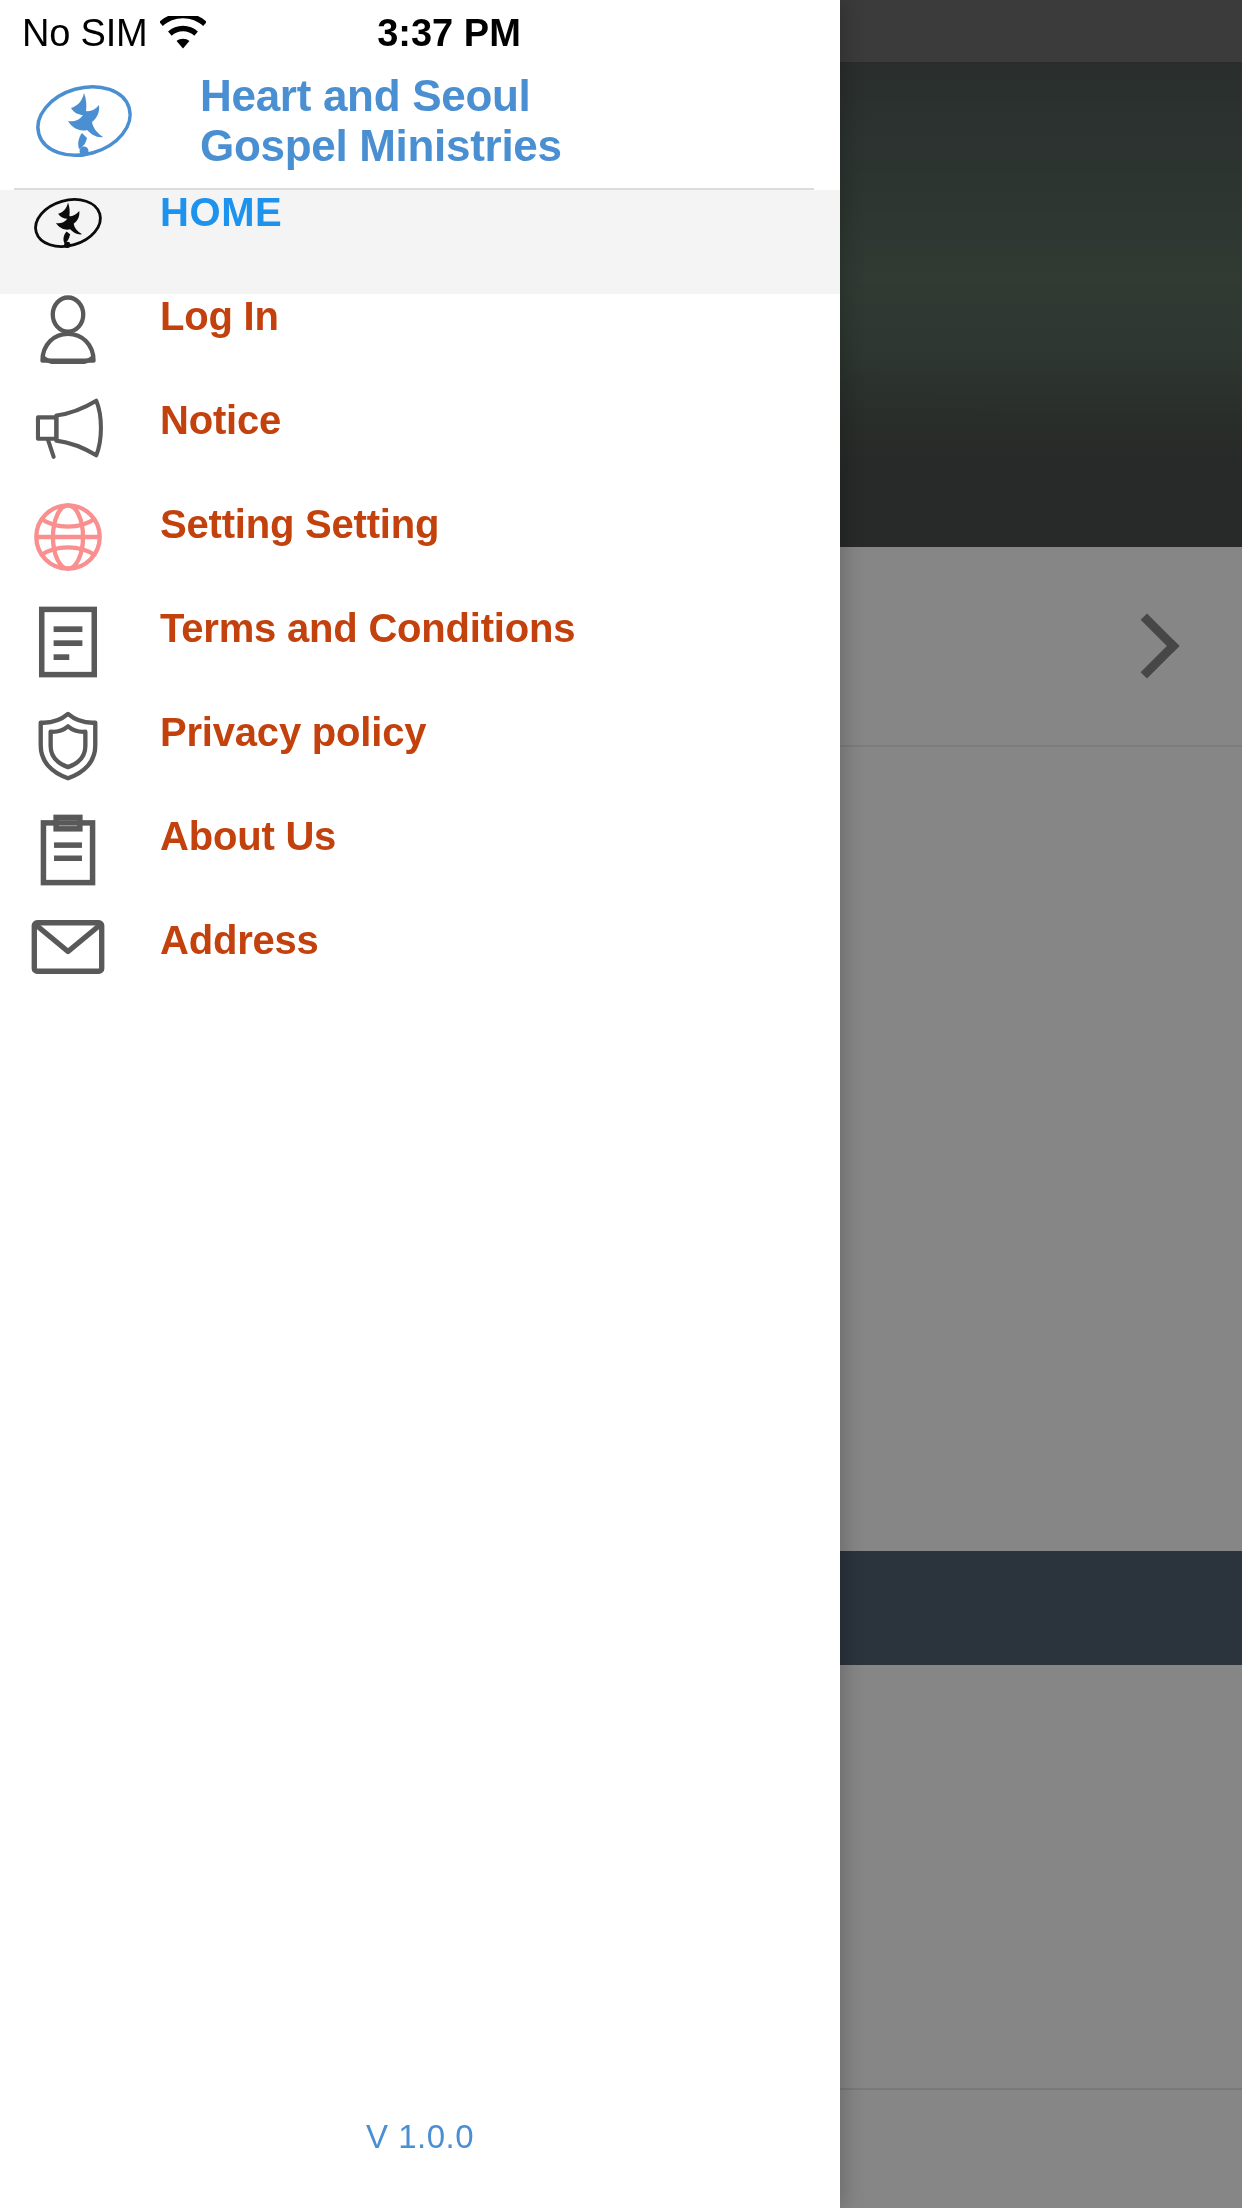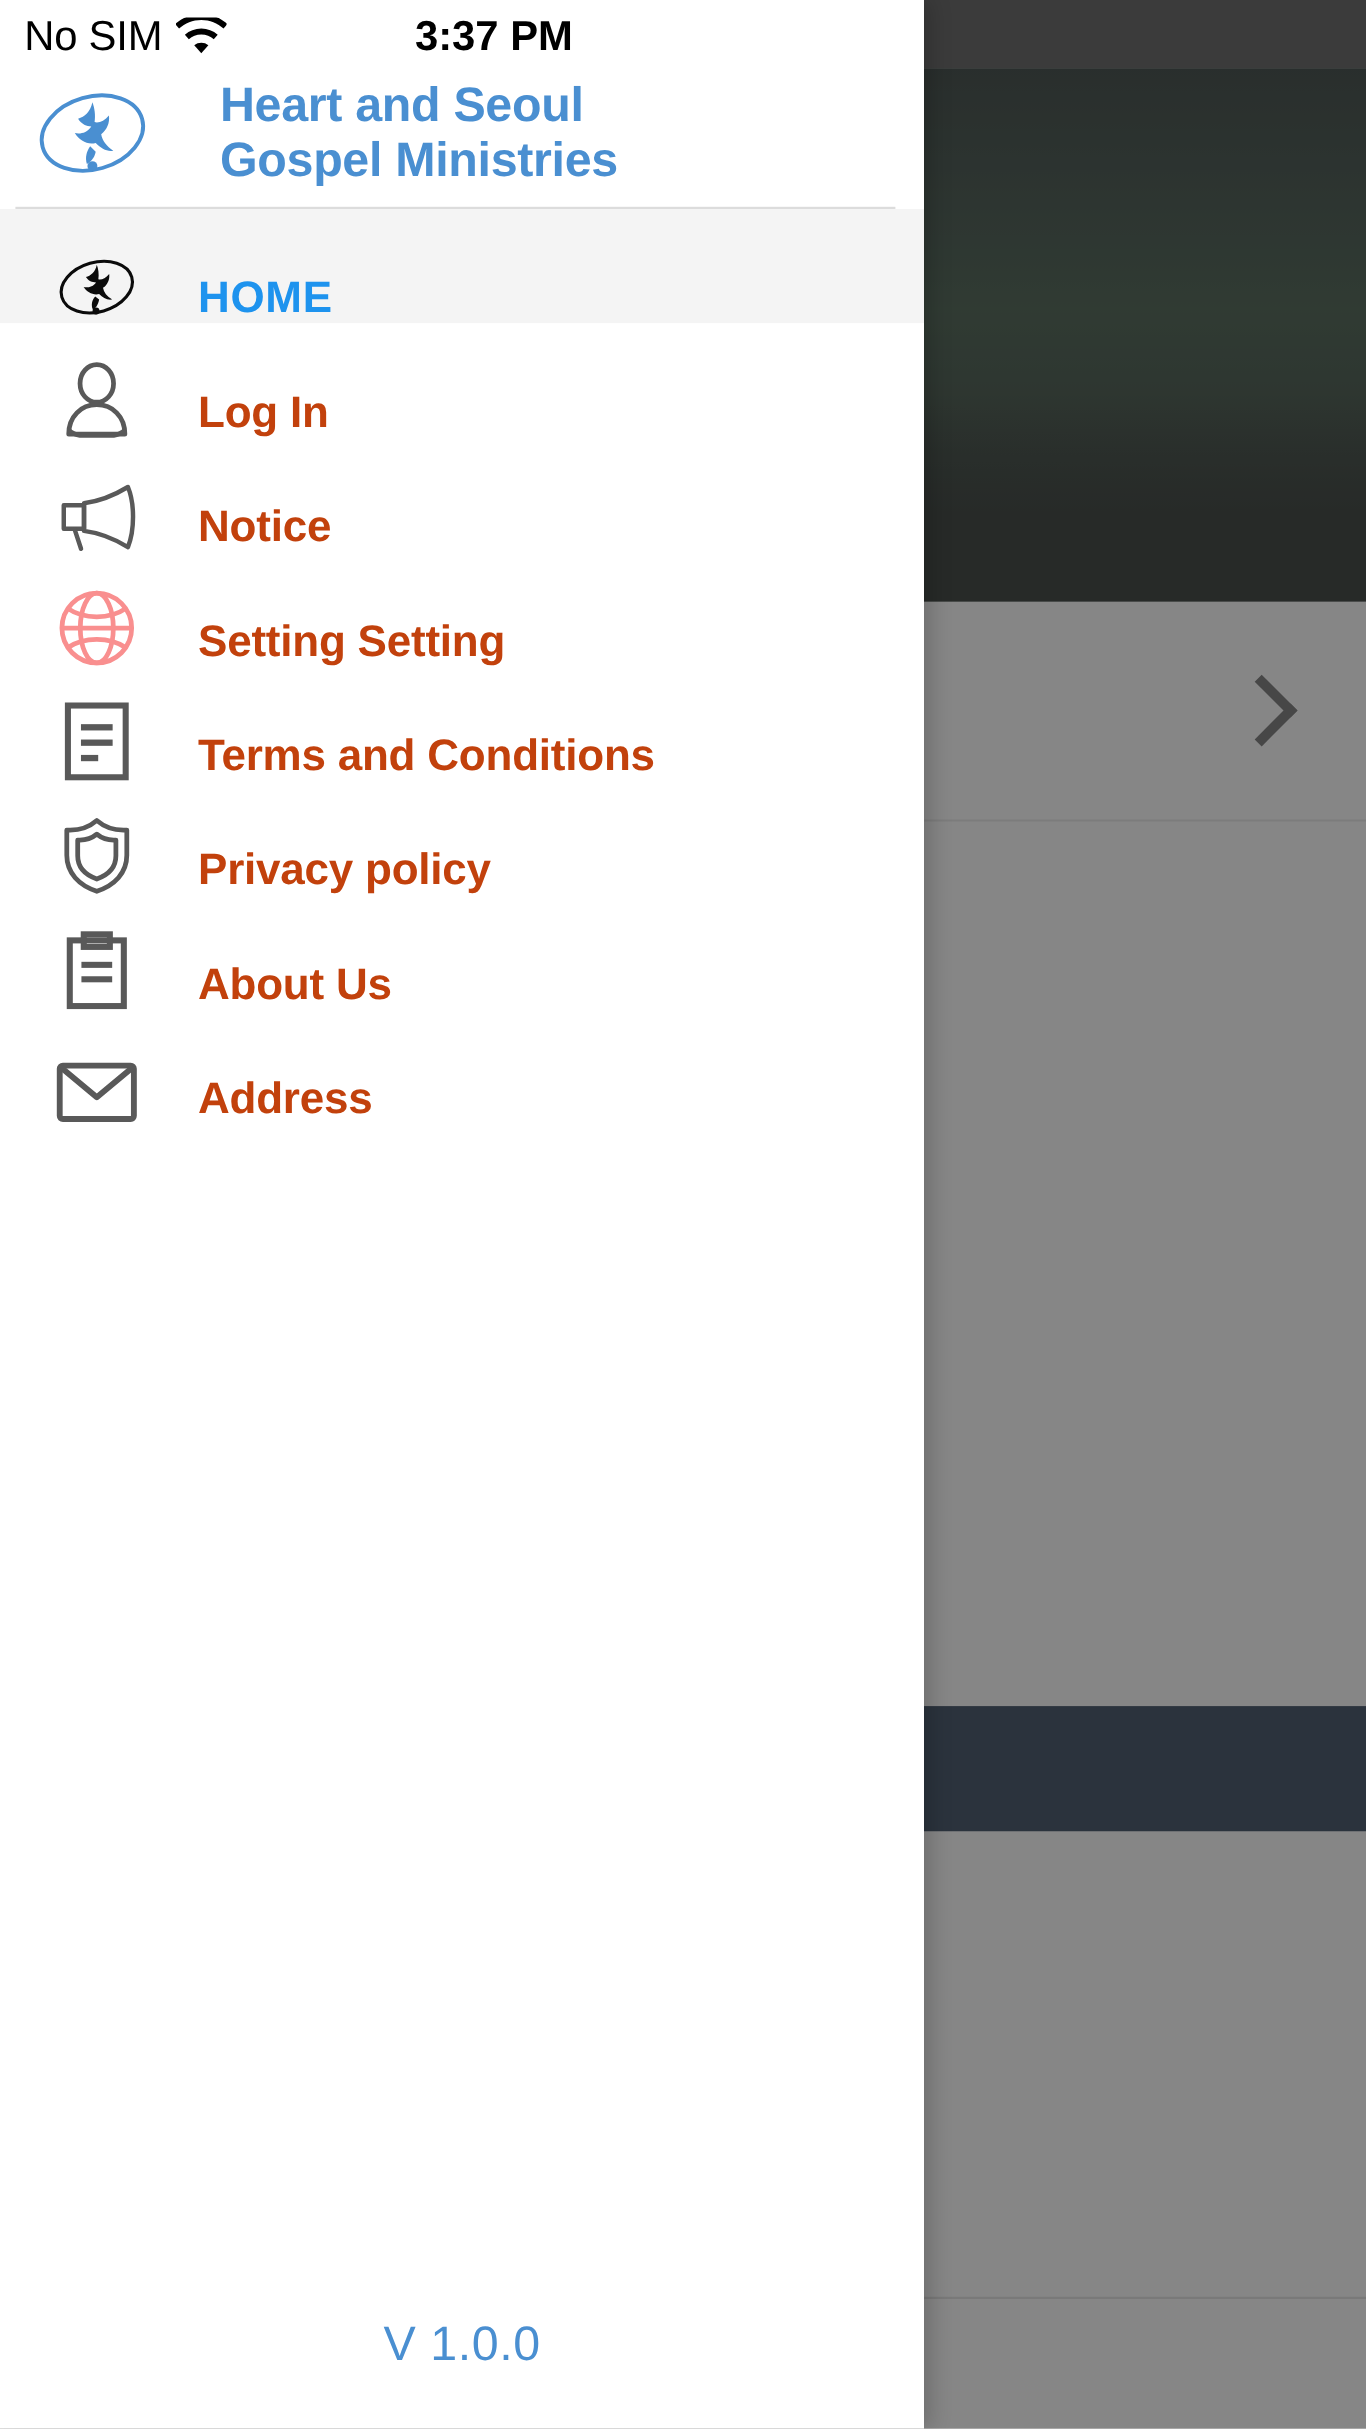--- a/index.html
+++ b/index.html
@@ -137,41 +137,41 @@
   #brand-logo svg { width:100%; height:100%; display:block; }
   #brand-text {
     margin-left:22px; color:#4a8fd1;
     font-size:44px; font-weight:700; line-height:1.14; letter-spacing:-.3px;
   }
   #brand-divider {
     height:2px; background:#dcdcdc; margin:8px 26px 0 14px;
   }
 
   .menu-item {
-    display:flex; align-items:flex-end; height:104px;
-    background:#ffffff; cursor:pointer;padding-left:20px;
+    display:flex; align-items:flex-start; height:104px;
+    background:#ffffff; cursor:pointer;
   }
   .menu-item.active { background:#f4f4f4; }
   .menu-icon {
     width:112px; flex:0 0 112px;
     display:flex; align-items:center; justify-content:center;
     margin-left:12px;
   }
   .menu-icon svg { display:block; }
   .menu-label {
     font-size:40px; font-weight:700; color:#c2410c;
     margin-left:36px; letter-spacing:-.2px;
   }
   .menu-item.active .menu-label {
     color:#1e93ee; font-size:40px; font-weight:700; letter-spacing:.6px;
   }
 
   #version {
     position:absolute; bottom:52px; left:0; width:840px;
-    text-align:center; font-size:44px; color:#4a8fd1; letter-spacing:.5px;
+    text-align:center; font-size:33px; color:#4a8fd1; letter-spacing:.5px;
   }
 </style>
 </head>
 <body>
 
 <div id="screen">
 
   <div id="bg-app">
 
     <div id="bg-status">

